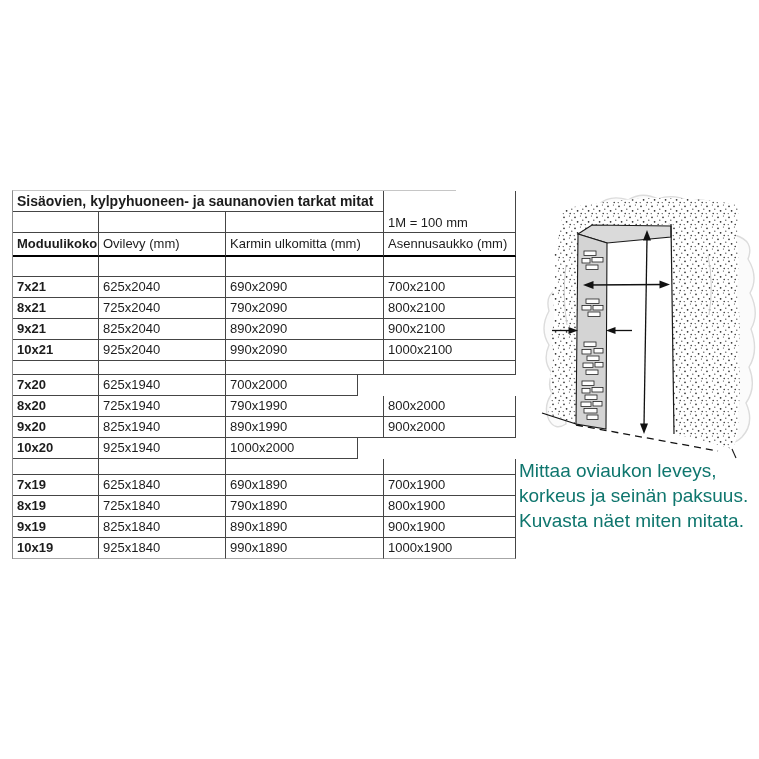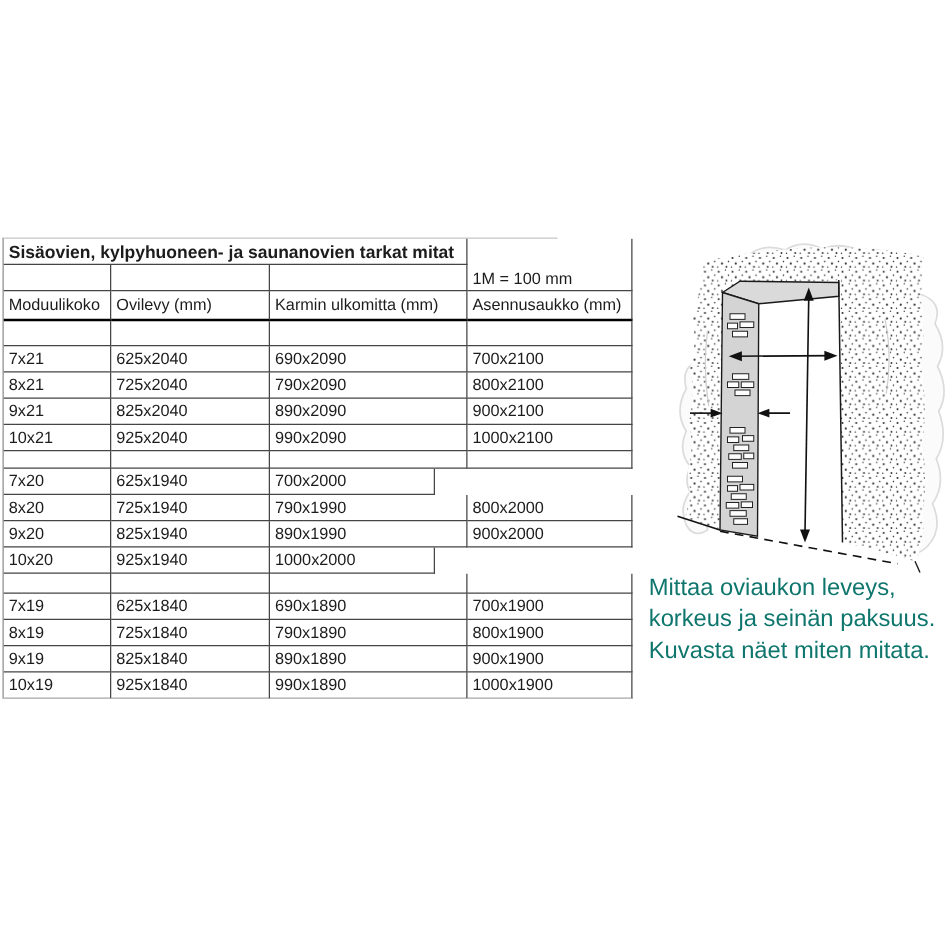--- a/index.html
+++ b/index.html
@@ -4,31 +4,31 @@
 <style>
   html,body{margin:0;padding:0;}
   body{
     width:759px;height:759px;position:relative;overflow:hidden;
     background:#ffffff;
     font-family:"Liberation Sans","DejaVu Sans",sans-serif;
     color:#1c1c1c;
   }
   
   .size-table{
-    position:absolute;left:2px;top:190px;width:444px;
+    position:absolute;left:12px;top:190px;width:444px;
     border-left:1px solid #8d8d8d;border-top:1px solid #c6c6c6;
     font-size:13px;box-sizing:border-box;
   }
   .trow{display:flex;}
   .cell{
     box-sizing:border-box;flex:0 0 auto;
     border-right:1px solid #454545;border-bottom:1px solid #454545;
     padding:0 0 0 4px;white-space:nowrap;overflow:hidden;
   }
-  .c0{width:86px;}.c1{width:127px;}.c2{width:158px;}.c3{width:132px;}
+  .c0{width:86px;font-weight:bold;}.c1{width:127px;}.c2{width:158px;}.c3{width:132px;}
   .title-row .title-cell{
     width:371px;font-weight:bold;font-size:14px;height:21px;line-height:21px;
   }
   .title-row .title-spacer{
     width:132px;height:21px;border-bottom:none;
   }
   .note-row .cell{height:21px;line-height:21px;}
   .header-row .cell{
     height:24px;line-height:22px;border-bottom:2px solid #000000;
   }

